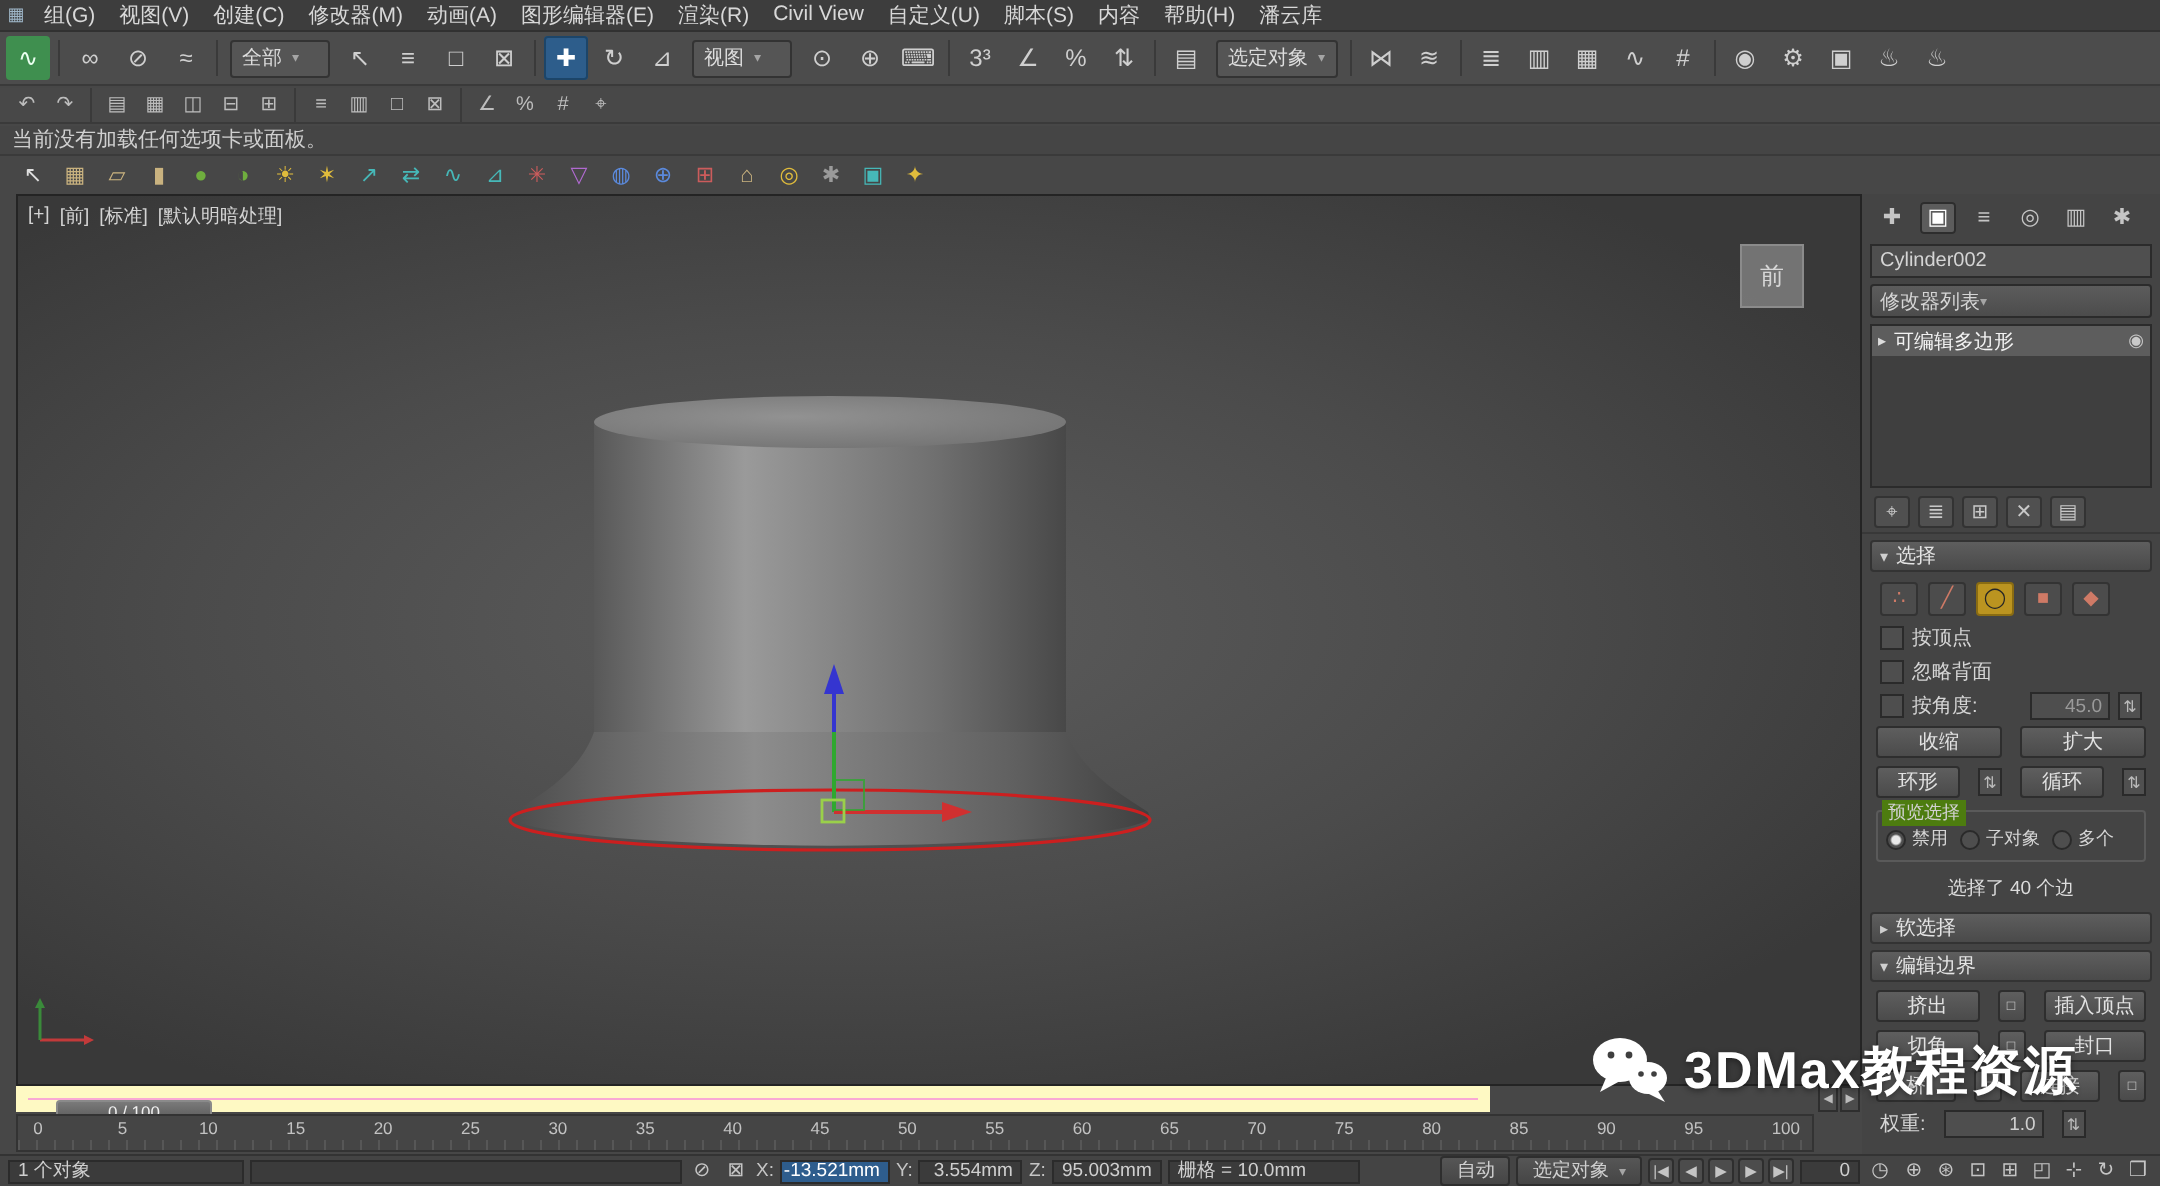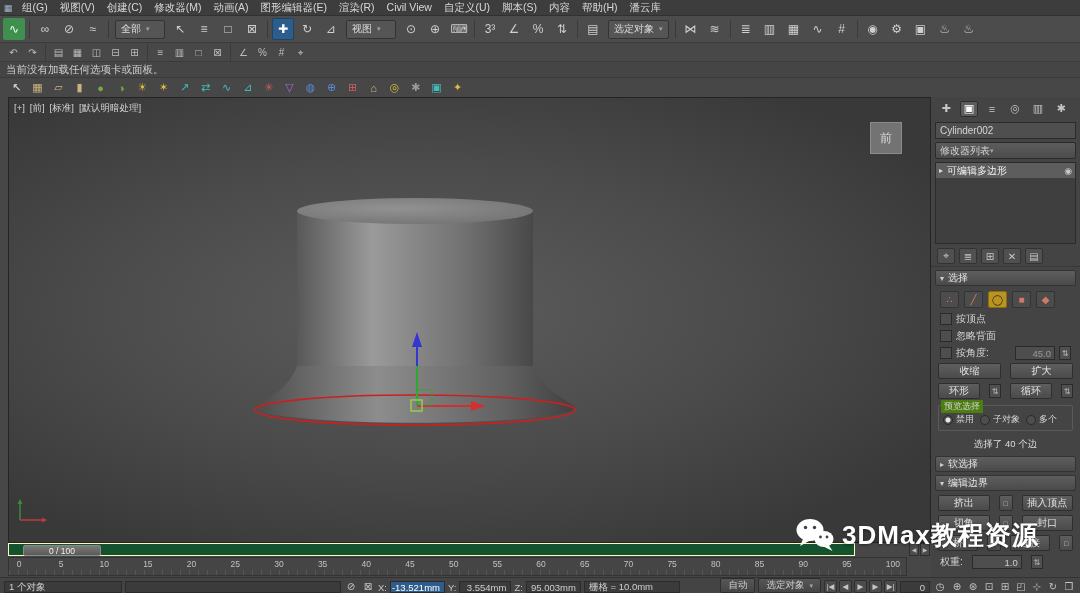--- a/index.html
+++ b/index.html
@@ -82,35 +82,35 @@
   .radio-row{display:flex;align-items:center;gap:6px;font-size:9px;}
   .preview-radio{display:flex;align-items:center;gap:3px;white-space:nowrap;}
   .preview-radio::before{content:"";width:8px;height:8px;border-radius:50%;background:#4e4e4e;
     border:1px solid #2a2a2a;display:inline-block;}
   .preview-radio.active::before{background:radial-gradient(circle,#e8e8e8 0 2px,#4e4e4e 3px);}
   .cp-status{text-align:center;font-size:9.5px;color:#dcdcdc;padding:4px 0 2px;}
   .eb-label{padding-left:2px;}
   .cfield.weight{width:42px;}
 
   
-  .timeline-slider{position:absolute;left:8px;top:543px;width:847px;height:13px;background:#14532d;border:1px solid #fef9c3;box-sizing:border-box;}
+  .timeline-slider{position:absolute;left:8px;top:543px;width:737px;height:13px;background:#f9a8d4;border:6px solid #fef9c3;box-sizing:border-box;}
   .slider-thumb{position:absolute;left:14px;top:1px;width:76px;height:9px;background:linear-gradient(#7a7a7a,#5a5a5a);
     border:1px solid #8a8a8a;border-radius:2px;font-size:8.5px;color:#f0f0f0;display:flex;align-items:center;justify-content:center;}
   .slider-btns{position:absolute;left:909px;top:543px;display:flex;gap:1px;}
   .slider-btn{width:10px;height:13px;background:#4c4c4c;border:1px solid #2e2e2e;display:flex;align-items:center;
     justify-content:center;font-size:6px;color:#bbb;box-sizing:border-box;}
   .ruler{position:absolute;left:8px;top:557px;width:899px;height:19px;background:#454545;border:1px solid #333;box-sizing:border-box;
     display:flex;align-items:flex-start;justify-content:space-between;padding:1px 6px 0;font-size:8.5px;color:#c2c2c2;
     background-image:repeating-linear-gradient(90deg,#575757 0 1px,transparent 1px 9px);
     background-size:100% 5px;background-repeat:no-repeat;background-position:0 100%;}
   .tick{min-width:8px;text-align:center;}
 
   
   .statusbar{position:absolute;left:0;top:577px;width:1080px;height:16px;background:#444;border-top:1px solid #333;
-    display:flex;align-items:flex-end;gap:3px;padding:0 4px;font-size:9.5px;color:#cfcfcf;box-sizing:border-box;}
+    display:flex;align-items:center;gap:3px;padding:0 4px;font-size:9.5px;color:#cfcfcf;box-sizing:border-box;}
   .sfield{background:#3b3b3b;border:1px solid #2b2b2b;height:12px;display:flex;align-items:center;padding:0 4px;box-sizing:border-box;flex:0 0 auto;}
   .sfield.coordx{background:#2e5d8d;color:#fff;justify-content:flex-end;}
   .sfield.coord{justify-content:flex-end;}
   .coord-label{flex:0 0 auto;color:#c5c5c5;}
   .sicon{width:14px;height:13px;display:flex;align-items:center;justify-content:center;color:#c5c5c5;font-size:10px;flex:0 0 auto;}
   .sicon.small{font-size:7.5px;width:13px;background:#4c4c4c;border:1px solid #2e2e2e;border-radius:2px;box-sizing:border-box;}
   .sbtn{height:13px;background:linear-gradient(#565656,#454545);border:1px solid #2e2e2e;border-radius:2px;
     display:flex;align-items:center;justify-content:center;padding:0 7px;gap:5px;flex:0 0 auto;white-space:nowrap;}
   .spacer{flex:1 1 auto;}
   .playbox,.navbox{display:flex;align-items:center;gap:2px;flex:0 0 auto;}

